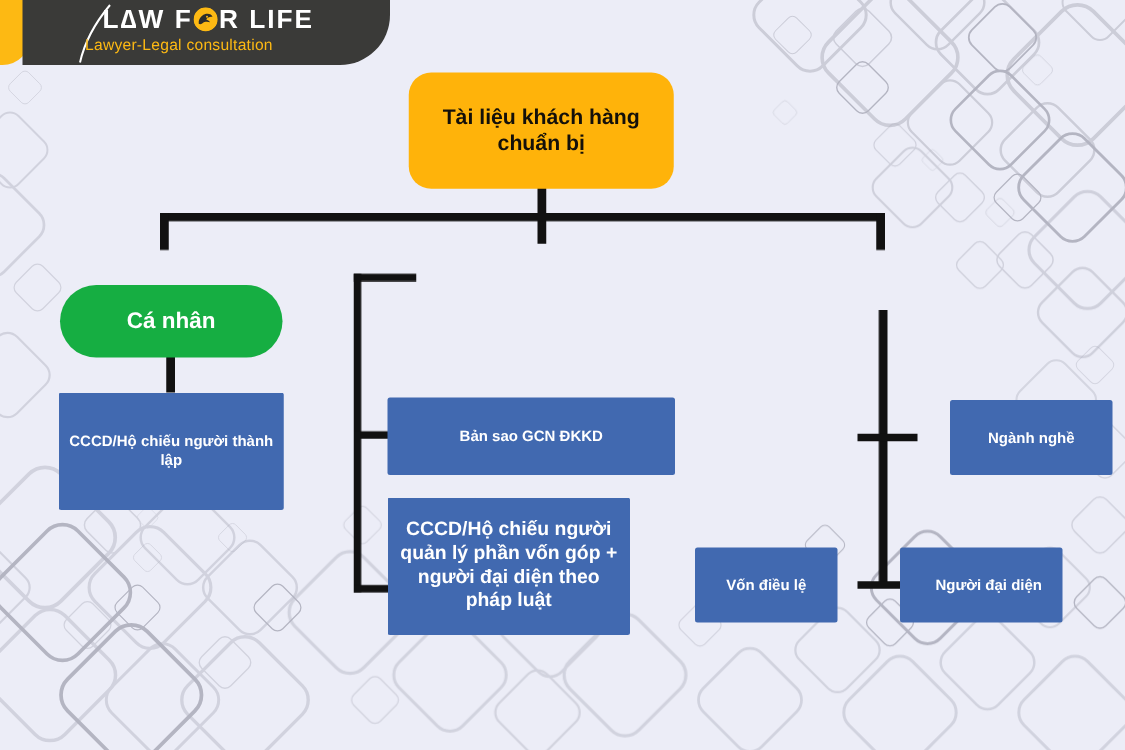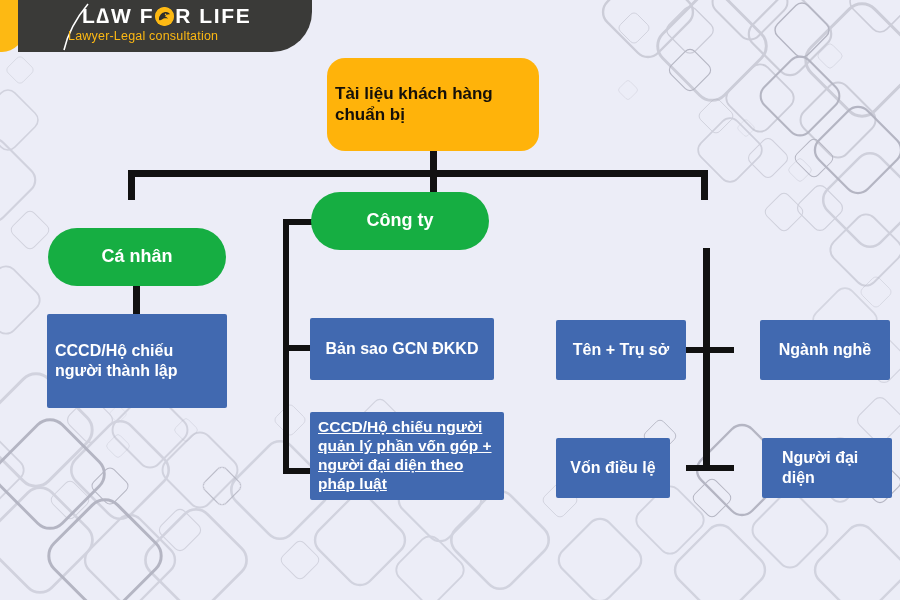--- a/index.html
+++ b/index.html
@@ -94,20 +94,21 @@
     background: #111111;
     z-index: 1;
   }
 
   
   .node {
     position: absolute;
     display: flex;
     align-items: center;
     justify-content: center;
+    text-align: center;
     font-weight: bold;
     line-height: 1.22;
     z-index: 3;
     padding: 4px 8px;
   }
   .node-orange {
     background: #FFB30A;
     color: #14100a;
     border-radius: 18px;
     font-size: 17px;
@@ -115,21 +116,21 @@
   .node-green {
     background: #16AE42;
     color: #ffffff;
     border-radius: 30px;
     font-size: 18px;
   }
   .node-blue {
     background: #4169B0;
     color: #ffffff;
     border-radius: 2px;
-    font-size: 16px;
+    font-size: 12px;
   }
   .node-blue.small { font-size: 15.5px; }
 </style>
 </head>
 <body>
 
 <div id="canvas">
 
   <svg id="bg-pattern" viewBox="0 0 900 600" xmlns="http://www.w3.org/2000/svg">
     <defs>
@@ -273,30 +274,28 @@
   <div class="line" style="left:283px; top:468px; width:28px; height:6px;"></div>
 
   <div class="line" style="left:703px; top:248px; width:7px; height:222px;"></div>
   <div class="line" style="left:686px; top:347px; width:48px; height:6px;"></div>
   <div class="line" style="left:686px; top:465px; width:48px; height:6px;"></div>
 
   <div class="node node-orange" style="left:327px; top:58px; width:212px; height:93px;">Tài liệu khách hàng chuẩn bị</div>
 
   <div class="node node-green" style="left:48px; top:192px; width:178px; height:58px;margin-top:36px;">Cá nhân</div>
 
-  <div class="node node-green" style="left:311px; top:192px; width:178px; height:58px;">Công ty</div>
 
 
   <div class="node node-blue" style="left:47px; top:314px; width:180px; height:94px;">CCCD/Hộ chiếu người thành lập</div>
 
-  <div class="node node-blue" style="left:310px; top:318px; width:184px; height:62px;">Bản sao GCN ĐKKD</div>
-
-  <div class="node node-blue small" style="left:310px; top:412px; width:194px; height:88px;text-decoration:underline;">CCCD/Hộ chiếu người quản lý phần vốn góp + người đại diện theo pháp luật</div>
-
-  <div class="node node-blue" style="left:556px; top:320px; width:130px; height:60px;">Tên + Trụ sở</div>
+  <div class="node node-blue" style="left:310px; top:318px; width:230px; height:62px;">Bản sao GCN ĐKKD</div>
+
+  <div class="node node-blue small" style="left:310px; top:398px; width:194px; height:110px;">CCCD/Hộ chiếu người quản lý phần vốn góp + người đại diện theo pháp luật</div>
+
 
   <div class="node node-blue" style="left:760px; top:320px; width:130px; height:60px;">Ngành nghề</div>
 
   <div class="node node-blue" style="left:556px; top:438px; width:114px; height:60px;">Vốn điều lệ</div>
 
-  <div class="node node-blue" style="left:762px; top:438px; width:130px; height:60px;padding-left:20px;">Người đại diện</div>
+  <div class="node node-blue" style="left:720px; top:438px; width:130px; height:60px;padding-left:20px;">Người đại diện</div>
 
 </div>
 
 </body></html>

